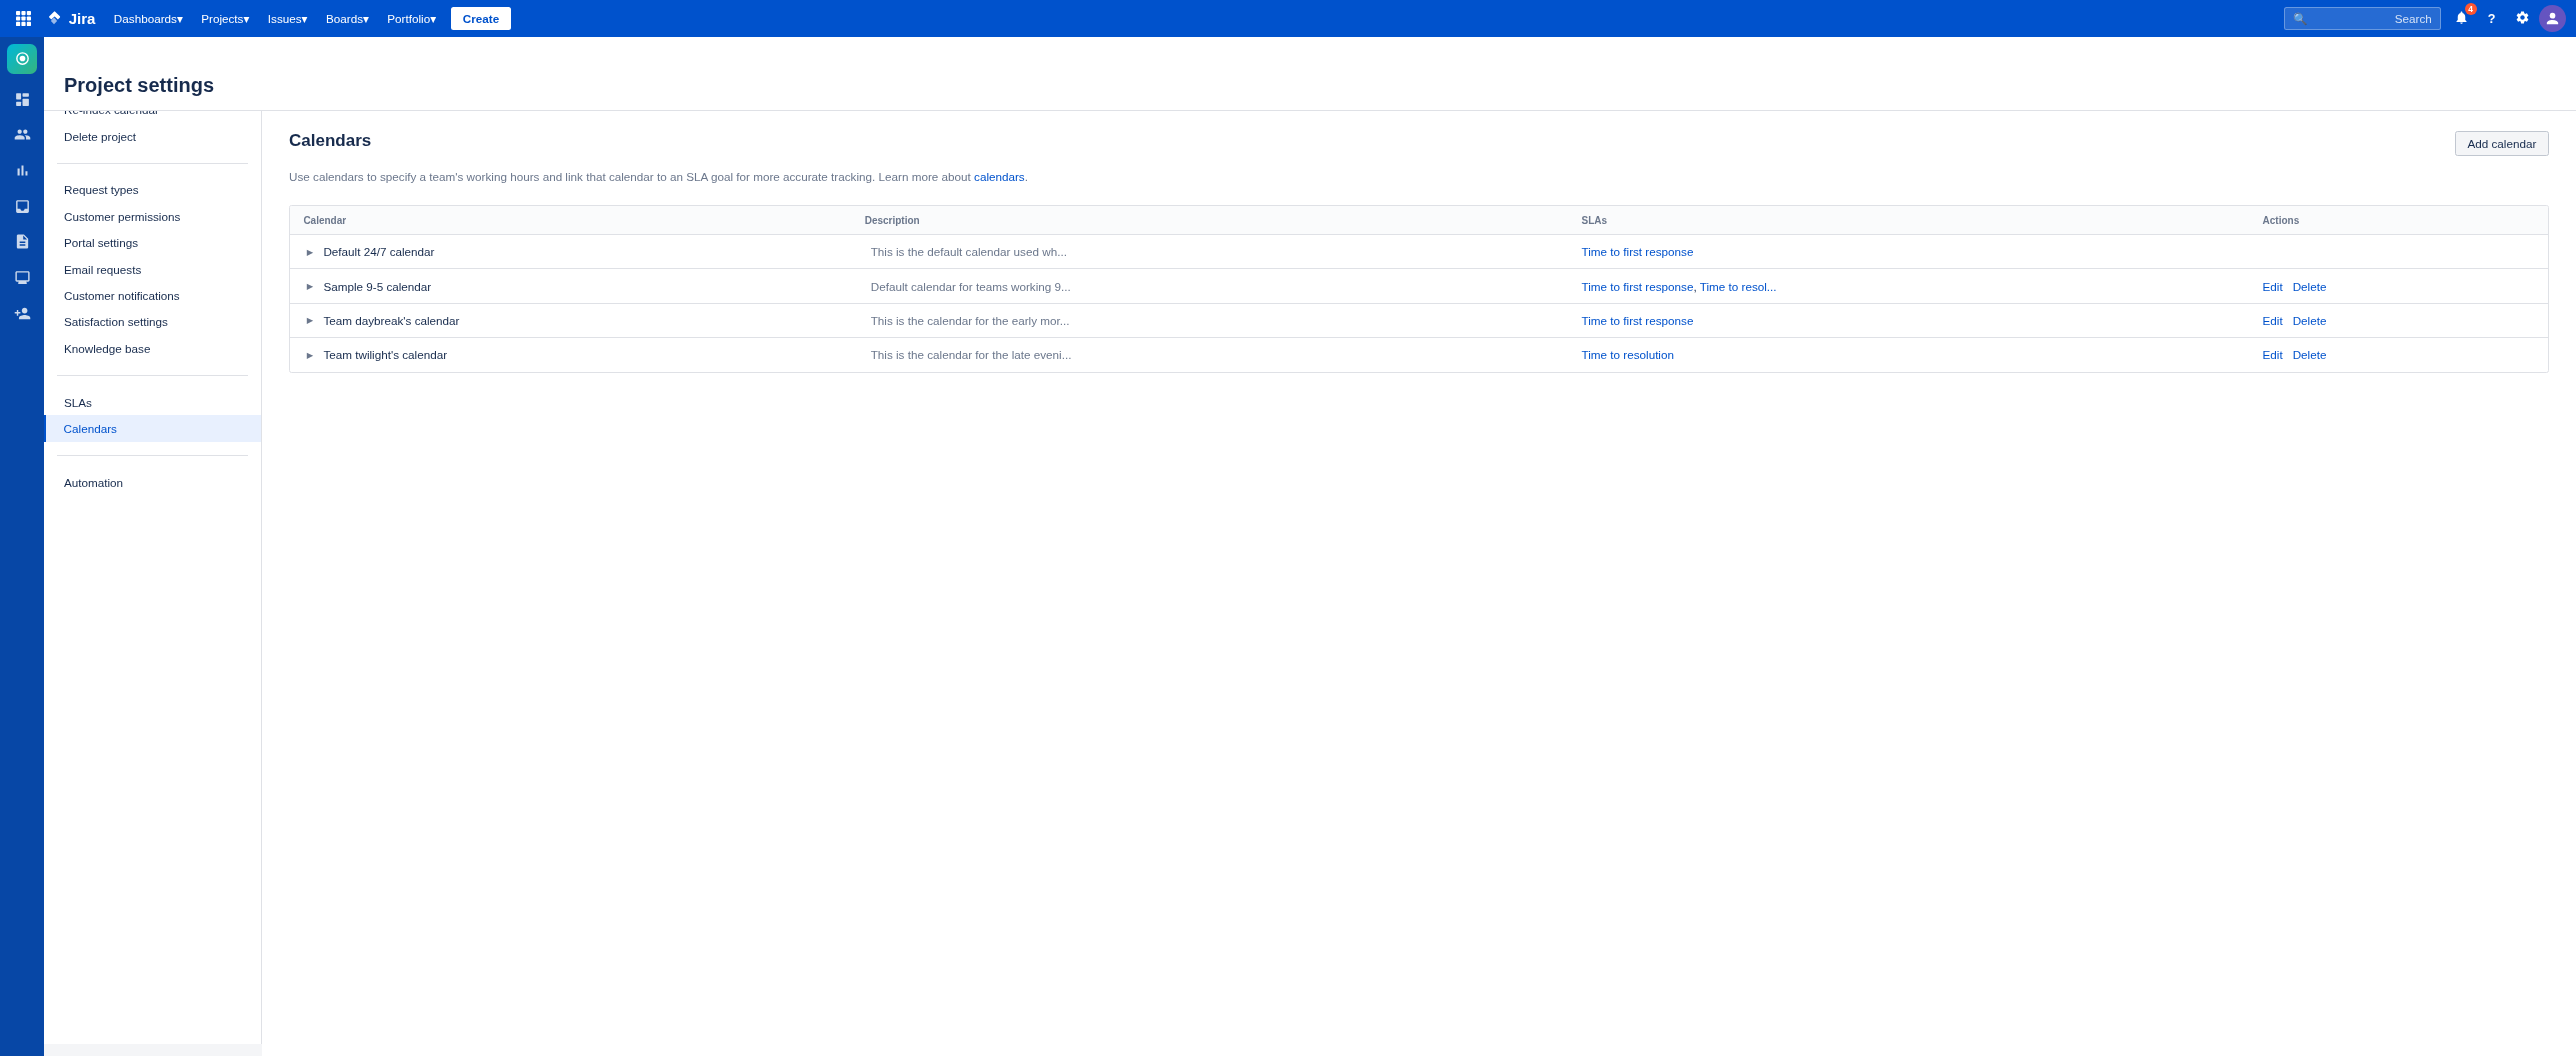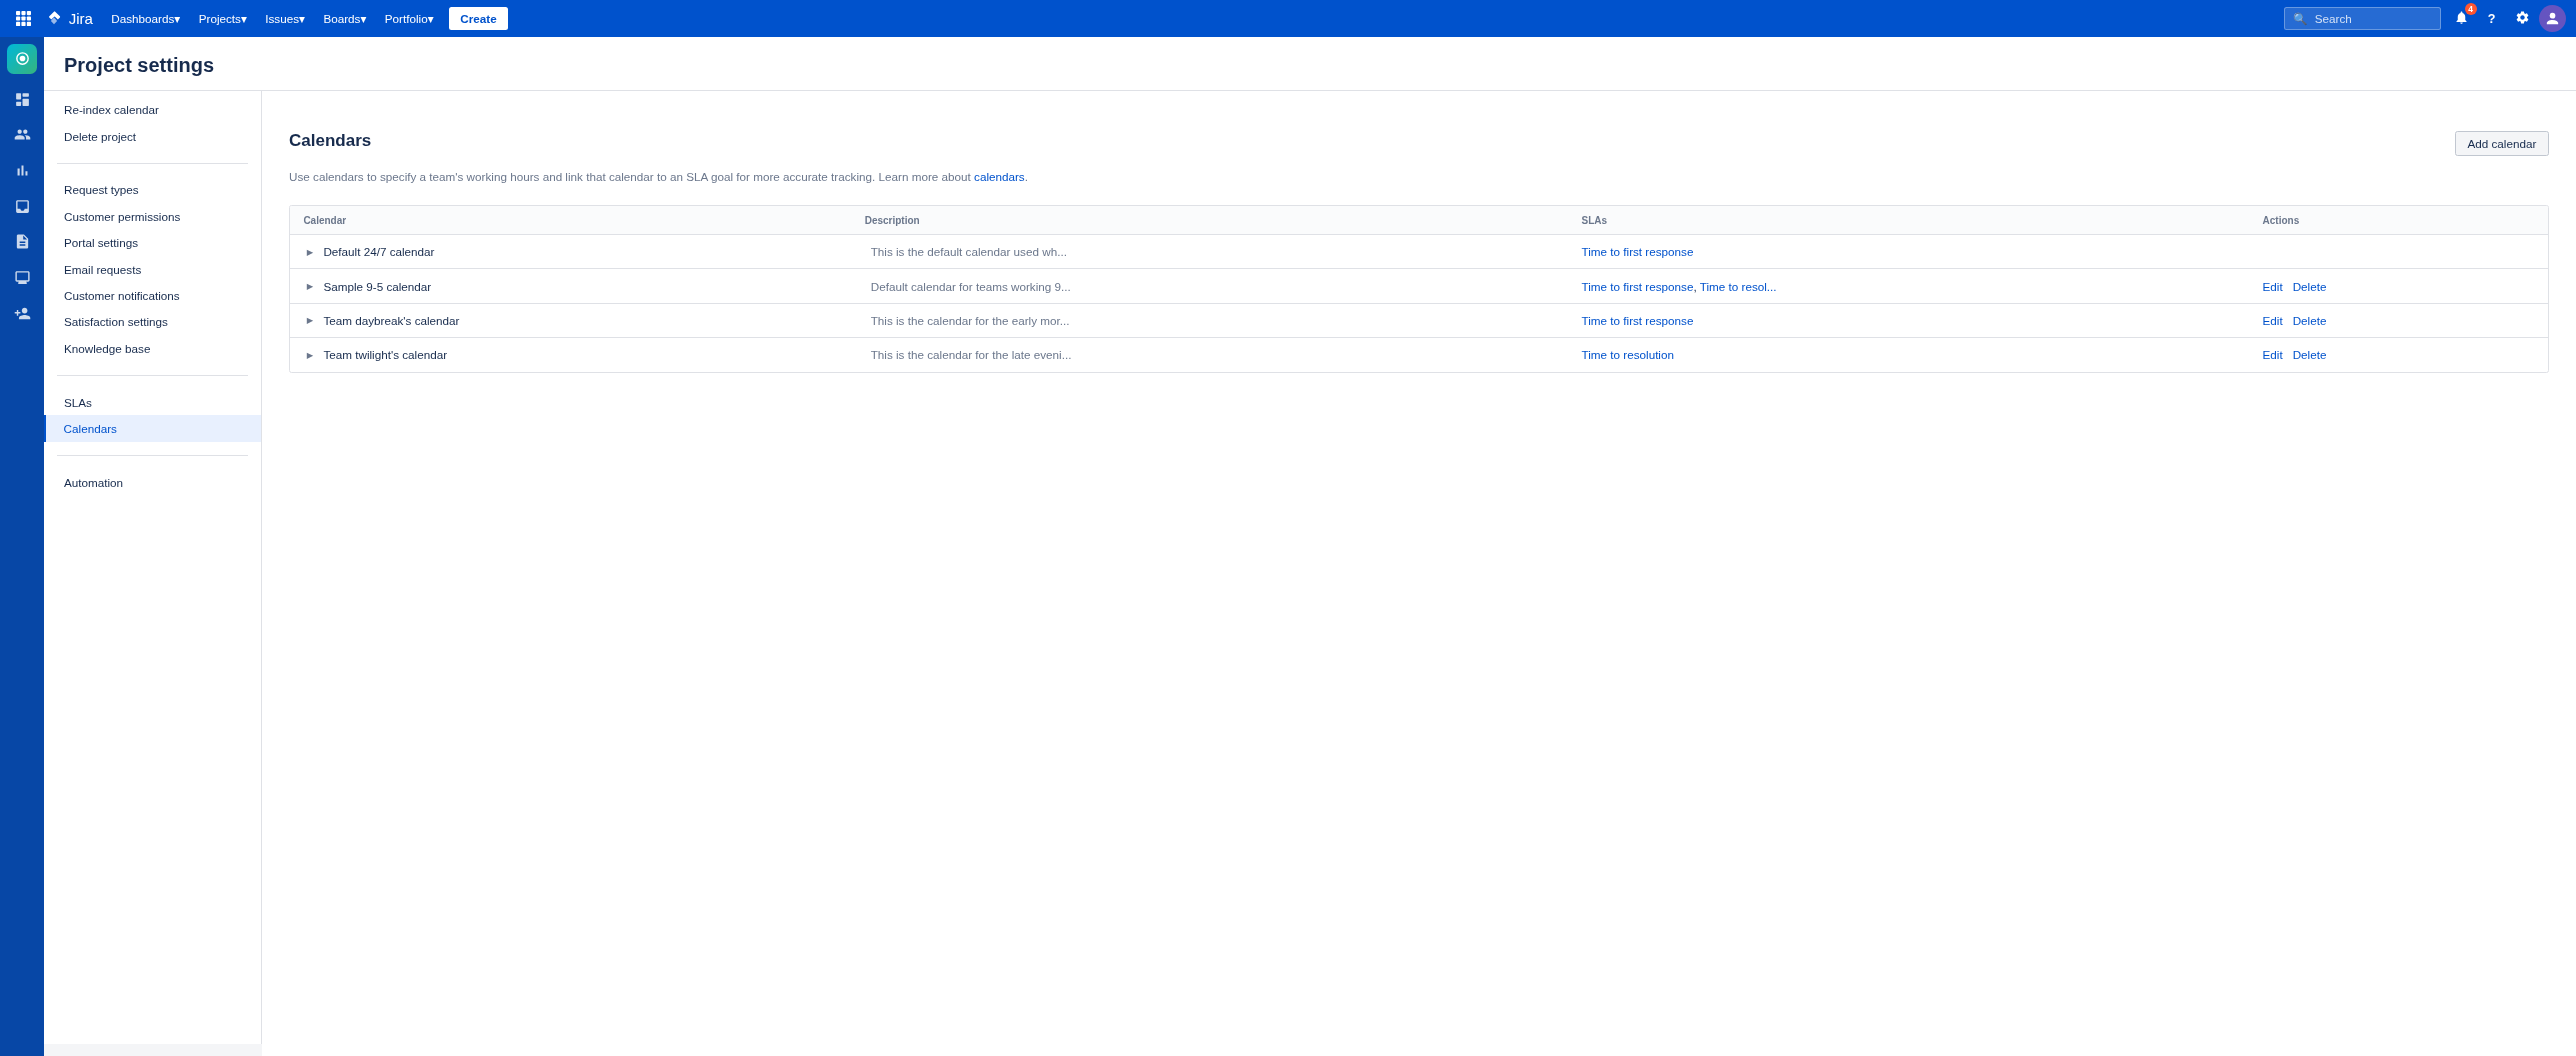--- a/index.html
+++ b/index.html
@@ -70,20 +70,21 @@
       cursor: text;
       min-width: 151px;
     }
     .topnav-search input {
       background: transparent;
       border: none;
       outline: none;
       color: white;
       font-size: 11.7px;
       width: 117px;
+      text-align: right;
     }
     .topnav-search input::placeholder { color: rgba(255,255,255,0.8); }
     .topnav-icons {
       display: flex; align-items: center; gap: 3.4px;
       margin-left: 6.7px;
     }
     .topnav-icon-btn {
       width: 27px; height: 27px;
       border-radius: 50%;
       background: transparent;
@@ -150,20 +151,21 @@
       top: 37px;
       left: 44px;
       right: 0;
       z-index: 50;
     }
     .page-title {
       font-size: 20px;
       font-weight: 600;
       color: #172b4d;
       padding-bottom: 13.4px;
+      margin-top: 20px;
     }
 
     
     .sidebar {
       position: fixed;
       top: 37px;
       left: 44px;
       width: 218px;
       bottom: 12px;
       background: white;
@@ -336,21 +338,21 @@
       <rect x="0" y="13" width="5" height="5" rx="1"></rect>
       <rect x="6.5" y="13" width="5" height="5" rx="1"></rect>
       <rect x="13" y="13" width="5" height="5" rx="1"></rect>
     </svg>
   </div>
   <div class="topnav-logo">
     <svg viewBox="0 0 32 32" width="20" height="20">
       <path d="M15.9 4.2L8.5 11.6a1.5 1.5 0 000 2.1l3.2 3.2 4.2-4.2a1.5 1.5 0 012.1 0l4.2 4.2 3.2-3.2a1.5 1.5 0 000-2.1L17.9 4.2a1.4 1.4 0 00-2 0z" fill="white"></path>
       <path d="M16 13.7L11.8 17.9a1.5 1.5 0 000 2.1l4.2 4.2 4.2-4.2a1.5 1.5 0 000-2.1L16 13.7z" fill="rgba(255,255,255,0.6)"></path>
     </svg>
-    <span style="color:white;font-weight:400;font-size:15px;">Jira</span>
+    <span style="color:white;font-weight:700;font-size:15px;">Jira</span>
   </div>
   <div class="topnav-nav">
     <div class="topnav-nav-item">
       <span>Dashboards</span>
       <span>▾</span>
     </div>
     <div class="topnav-nav-item">
       <span>Projects</span>
       <span>▾</span>
     </div>

